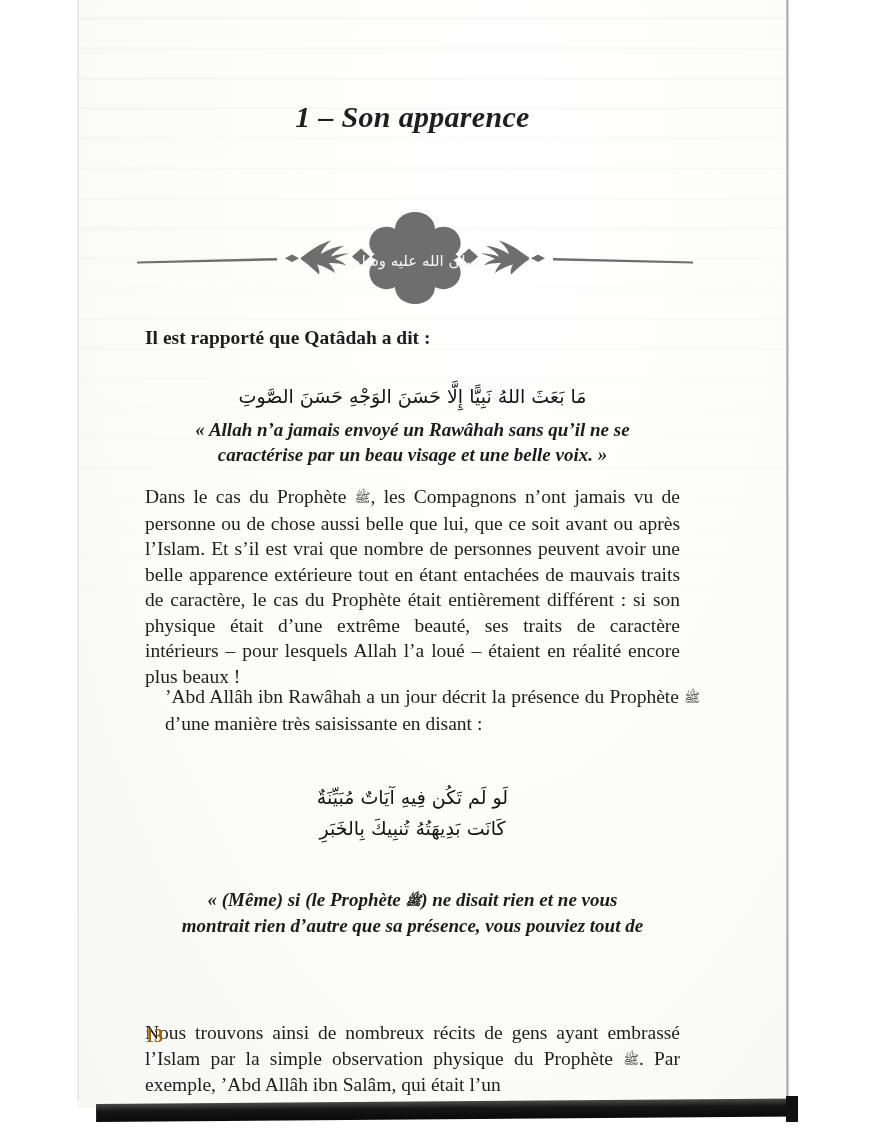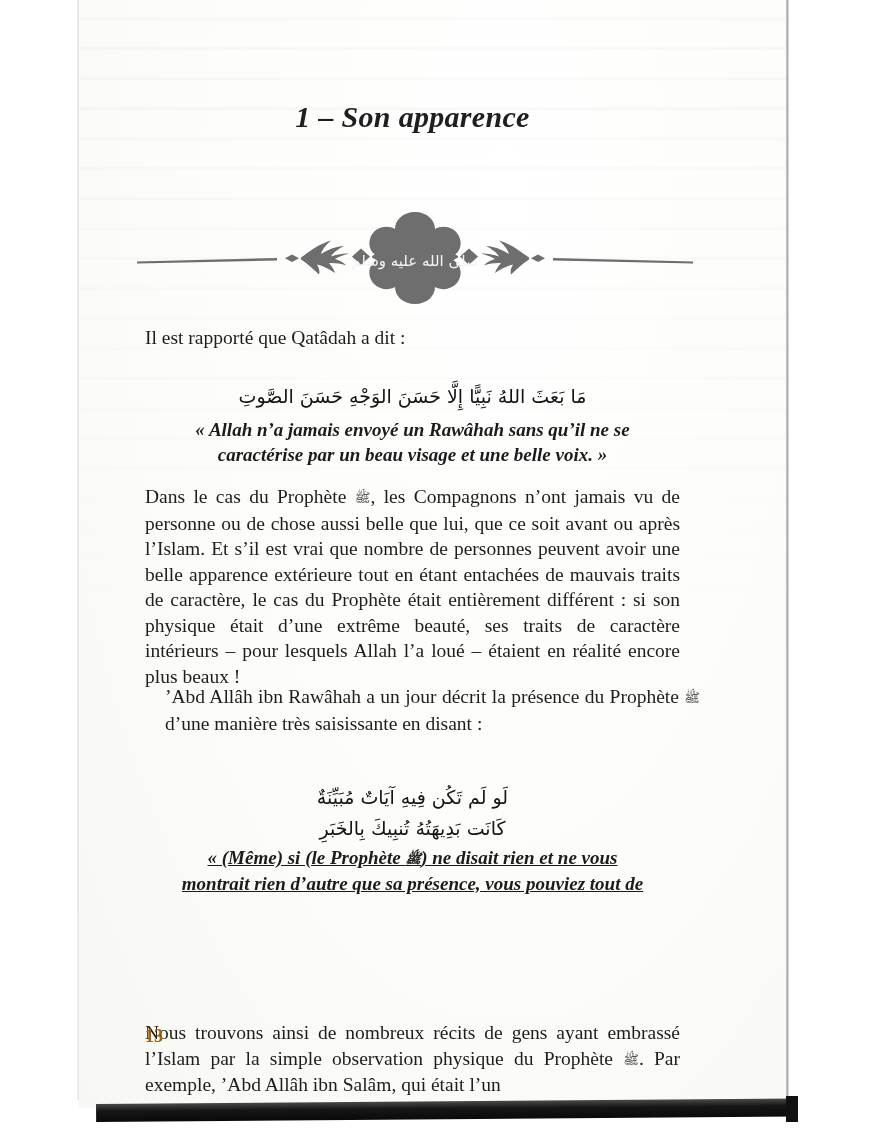--- a/index.html
+++ b/index.html
@@ -128,21 +128,21 @@
   
   .para {
     position: absolute;
     width: 535px;
     font-size: 19.5px;
     line-height: 25.5px;
     text-align: justify;
     text-justify: inter-word;
     color: #1d1d1d;
   }
-  .para.first-line-left { text-align: left; }
+  .para.first-line-left { text-align: left; font-weight: bold; }
 
   .saw {
     font-size: 13px;
     vertical-align: 1px;
     letter-spacing: 0;
   }
 
   
   .arabic {
     position: absolute;
@@ -179,21 +179,21 @@
     color: #a16207;
   }
 
   
   #p-intro   { top: 325px; }
   #ar-1      { top: 381px; }
   #q-1       { top: 417px; }
   #p-body1   { top: 484px; }
   #p-body2   { top: 684px; margin-left: 20px; }
   #ar-2      { top: 782px; }
-  #q-2       { top: 845px; text-decoration: underline; }
+  #q-2       { top: 887px; }
   #p-body3   { top: 981px; margin-top: 39px; }
 </style>
 </head>
 <body>
 
 <div id="scan">
 
   <div class="page-sheet">
     <div class="bleed"></div>
   </div>

